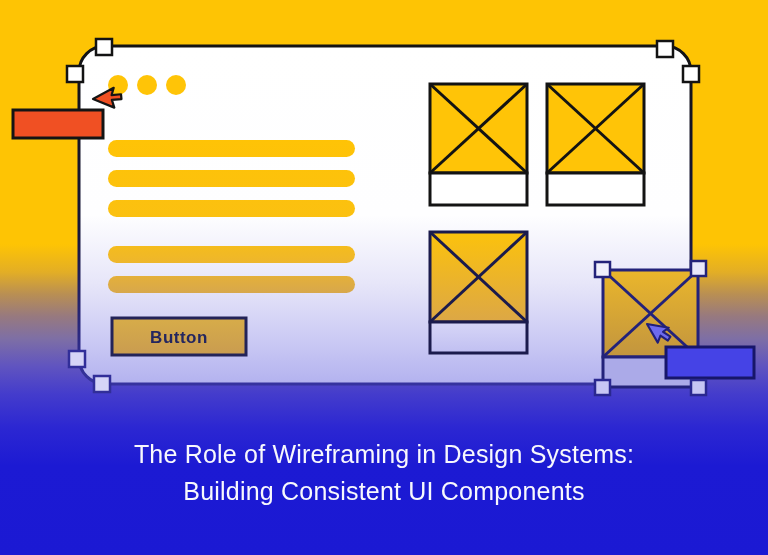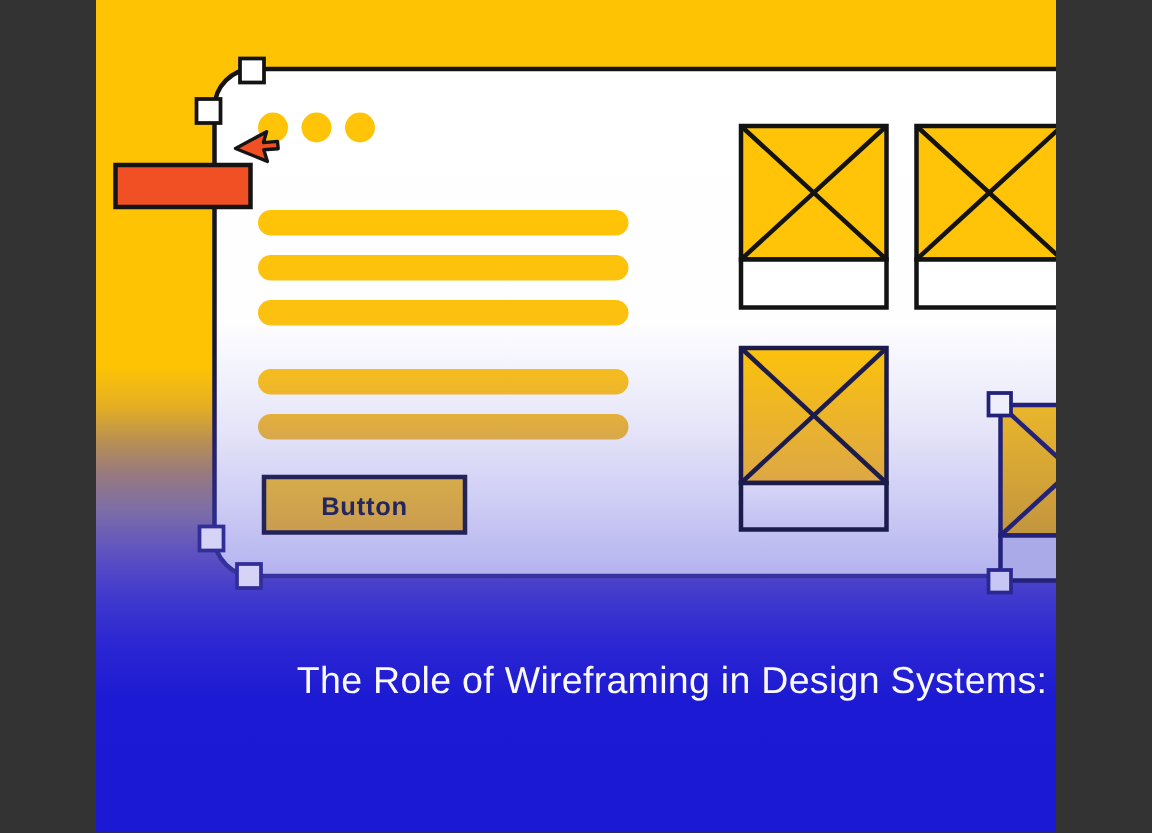--- a/index.html
+++ b/index.html
@@ -1,18 +1,18 @@
 <!DOCTYPE html>
 <html><head>
 <meta charset="utf-8">
 <style>
   html,body{margin:0;padding:0;background:#333;}
   .stage{
     position:relative;
-    width:640px;height:555px;
+    width:768px;height:555px;
     margin:0 auto;
     overflow:hidden;
     font-family:"Liberation Sans", sans-serif;
     background:linear-gradient(180deg,
       #FEC404 0%, #FEC404 44%,
       #E3AE25 49%, #B98F53 53%,
       #97797F 57%, #7E6FA5 61%,
       #6054C0 66%, #443CCC 71%,
       #2C27D2 77%, #1C1AD3 84%, #1B19D3 100%);
   }
@@ -147,15 +147,16 @@
     <g stroke-width="2.5">
       <rect x="595" y="262" width="15" height="15" fill="#EFEFFC" stroke="#23227A"></rect>
       <rect x="691" y="261" width="15" height="15" fill="#E8E7FA" stroke="#23227A"></rect>
       <rect x="595" y="380" width="15" height="15" fill="#C7C6F4" stroke="#2A2890"></rect>
       <rect x="691" y="380" width="15" height="15" fill="#C7C6F4" stroke="#2A2890"></rect>
     </g>
   </svg>
 
   <div class="hero-title">
     <span class="line">The Role of Wireframing in Design Systems:</span>
+    <span class="line">Building Consistent UI Components</span>
   </div>
 
 </div>
 
 </body></html>

